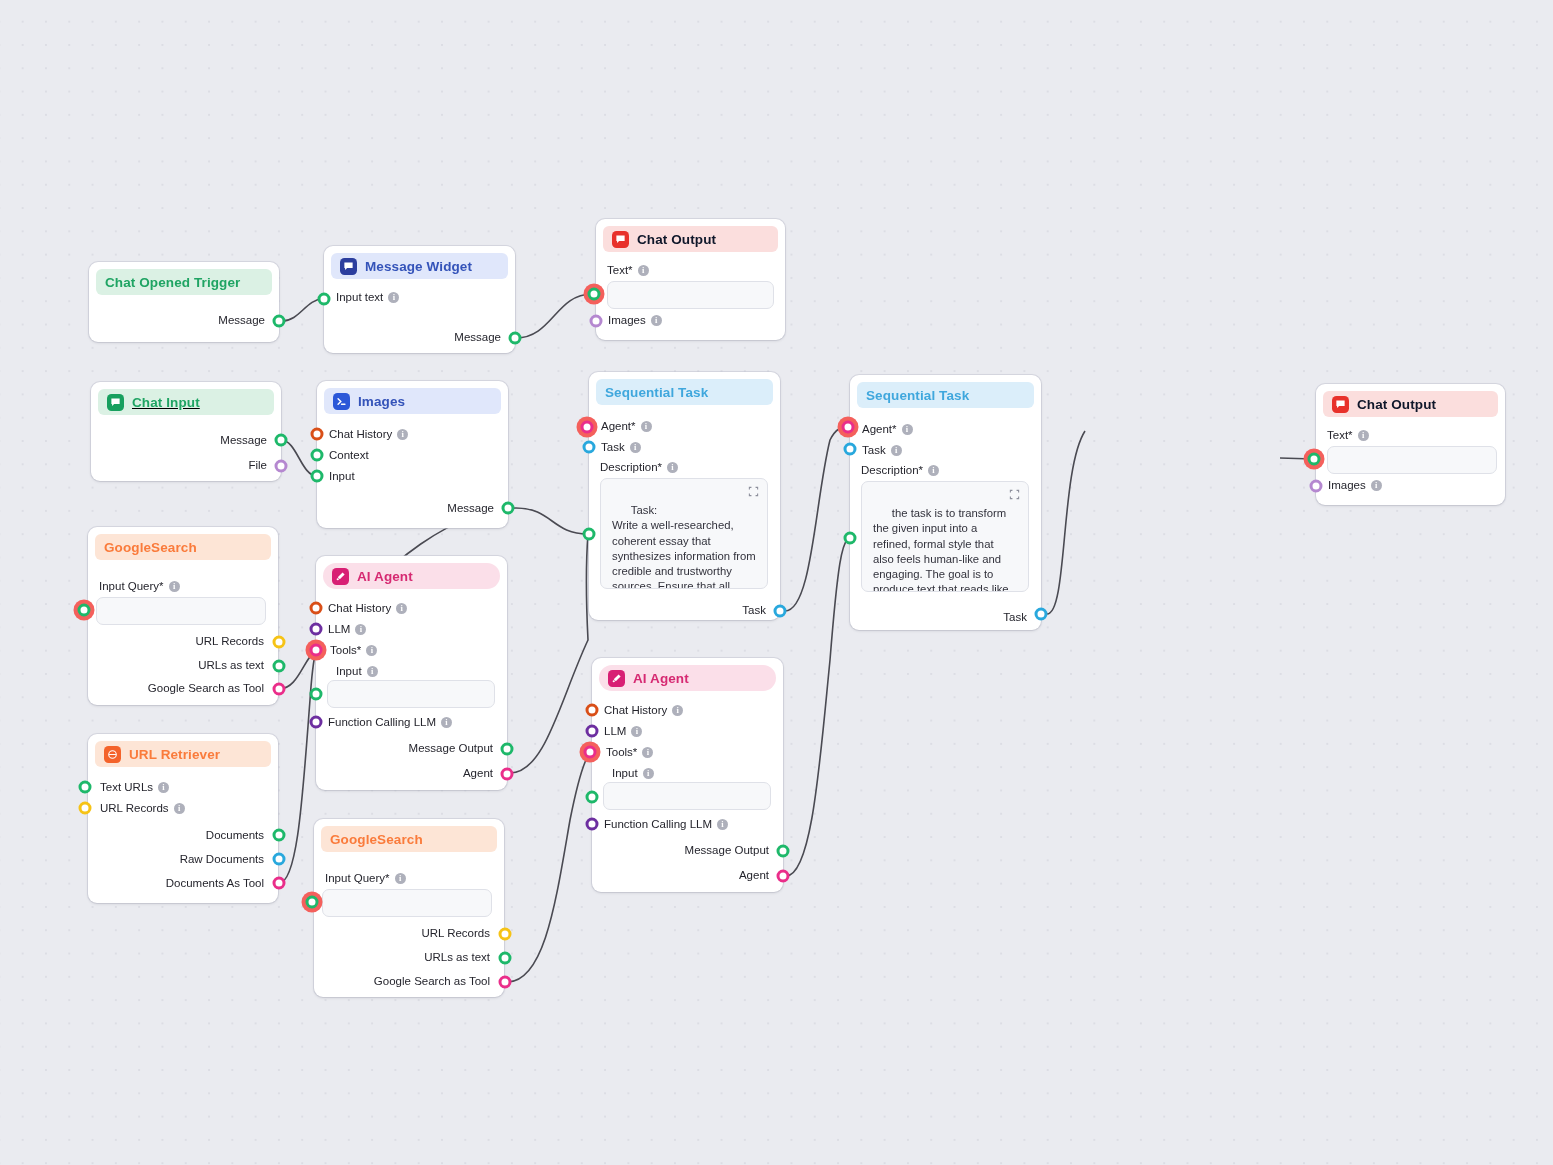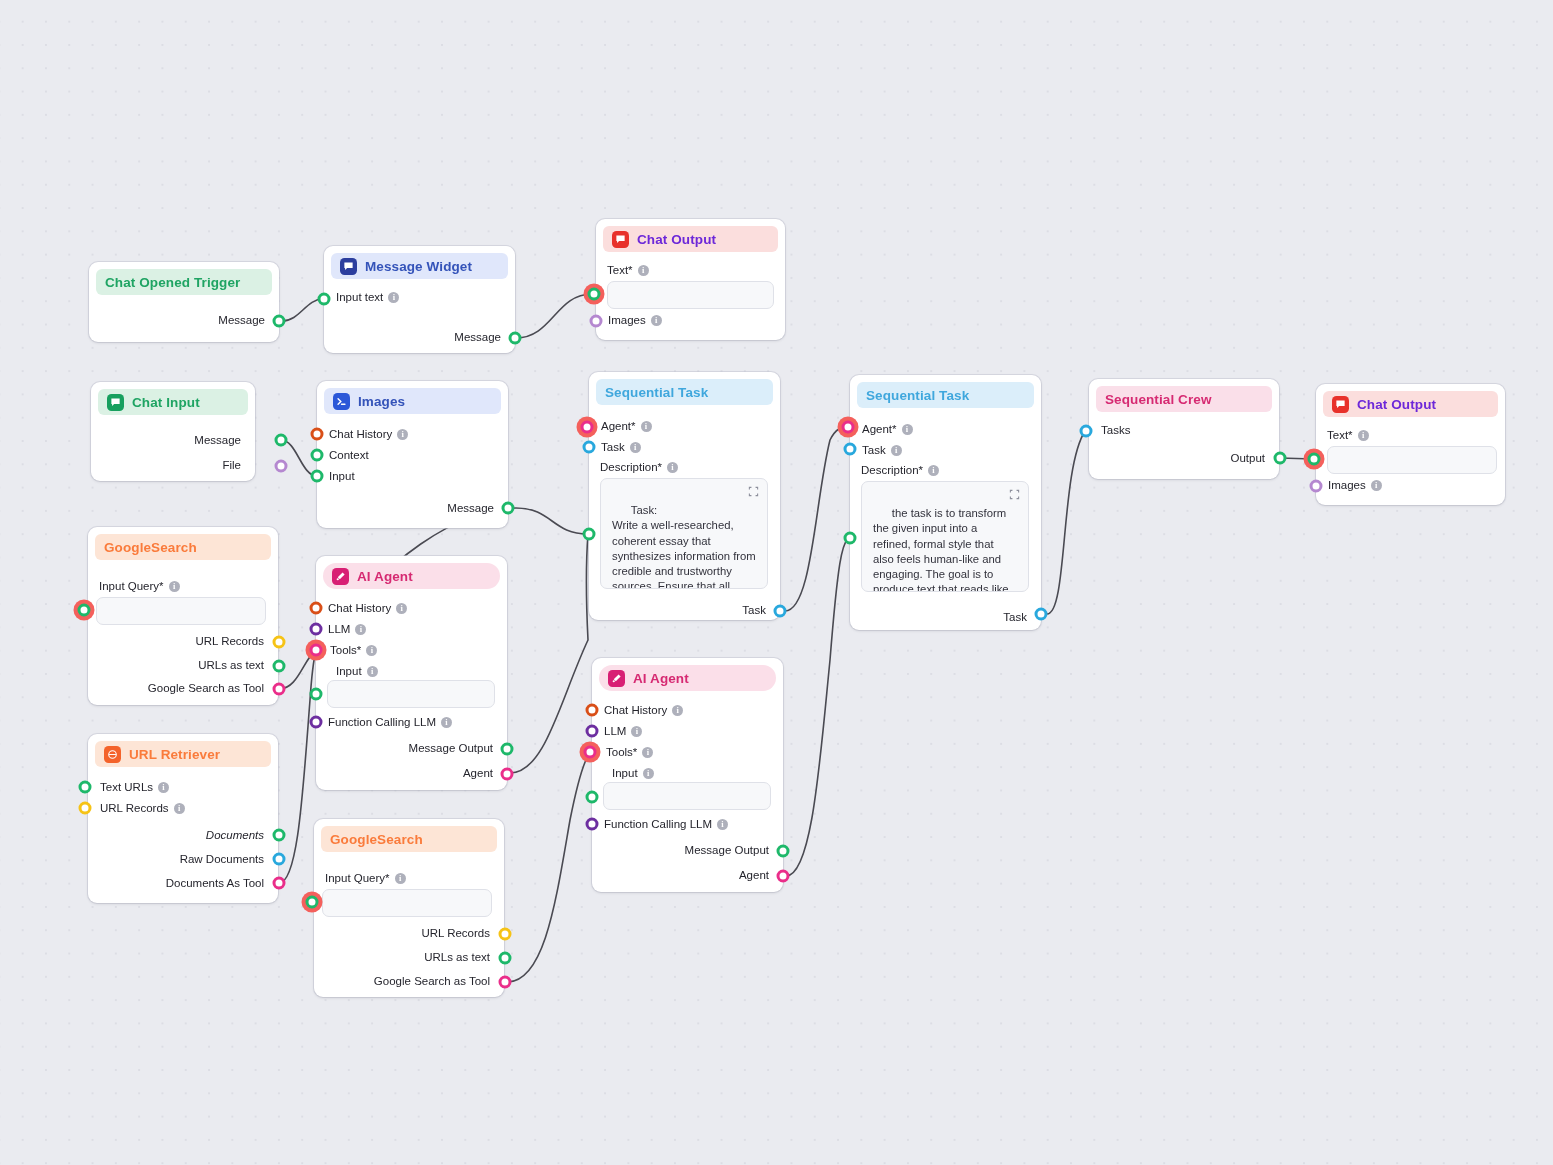--- a/index.html
+++ b/index.html
@@ -37,21 +37,21 @@
   .ic {
     width: 17px; height: 17px; border-radius: 4.5px;
     display: flex; align-items: center; justify-content: center;
     flex: 0 0 auto;
   }
   .ic svg { display:block; }
 
   
   .h-green  { background: #dbf1e4; }  .t-green  { color: #1fa463; }
   .h-blue   { background: #e0e7fb; }  .t-blue   { color: #3453b9; }
-  .h-red    { background: #fbdedd; }  .t-red    { color: #6d28d9; }
+  .h-red    { background: #fbdedd; }  .t-red    { color: #0f172a; }
   .h-cyan   { background: #dbeefa; }  .t-cyan   { color: #3fa7dd; }
   .h-pink   { background: #fbdfe9; border-radius: 13px; }  .t-pink   { color: #d62a72; }
   .h-orange { background: #fde5d6; }  .t-orange { color: #fa7b3b; }
   .h-lpink  { background: #fadfe9; }  .t-lpink  { color: #d62a72; }
 
   .row { position: absolute; display: flex; align-items: center; gap: 5px; font-size: 11.5px; color: #25252d; white-space: nowrap; }
   .row.right { justify-content: flex-end; }
   .lbl { font-size: 11.5px; color: #25252d; }
   .lbl.req::after { content: "*"; }
 
@@ -193,21 +193,21 @@
     <div class="input-box" style="left:11px; top:62px; width:167px; height:28px;"></div>
     <div class="port-halo" style="left:-2px; top:75px;"></div>
     <div class="port p-green" style="left:-2px; top:75px;"></div>
     <div class="row" style="left:12px; top:95px;">
       <span class="lbl">Images</span>
       <span class="info">i</span>
     </div>
     <div class="port p-lpurple" style="left:0px; top:102px;"></div>
   </div>
 
-  <div class="node" style="left:91px; top:382px; width:164px; height:99px;">
+  <div class="node" style="left:91px; top:382px; width:190px; height:99px;text-decoration:underline;">
     <div class="node-header h-green">
       <span class="ic" style="background:#17a05e;">
         <svg width="11" height="11" viewBox="0 0 16 16">
             <path d="M2 2h12v8H6l-3 3V10H2z" fill="#fff"></path>
           </svg>
       </span>
       <span class="node-title t-green">Chat Input</span>
     </div>
     <div class="row right" style="right:14px; top:52px;">
       <span class="lbl">Message</span>
@@ -306,33 +306,20 @@
         <path d="M2 5V2h3M11 2h3v3M14 11v3h-3M5 14H2v-3"></path>
       </svg>
     </div>
     <div class="port p-green" style="left:0px; top:163px;"></div>
     <div class="row right" style="right:14px; top:236px;">
       <span class="lbl">Task</span>
     </div>
     <div class="port p-cyan" style="left:191px; top:239px;"></div>
   </div>
 
-  <div class="node" style="left:1089px; top:379px; width:190px; height:100px;">
-    <div class="node-header h-lpink">
-      <span class="node-title t-lpink">Sequential Crew</span>
-    </div>
-    <div class="row" style="left:12px; top:45px;">
-      <span class="lbl">Tasks</span>
-    </div>
-    <div class="port p-cyan" style="left:-3px; top:52px;"></div>
-    <div class="row right" style="right:14px; top:73px;">
-      <span class="lbl">Output</span>
-    </div>
-    <div class="port p-green" style="left:191px; top:79px;"></div>
-  </div>
 
   <div class="node" style="left:1316px; top:384px; width:189px; height:121px;">
     <div class="node-header h-red">
       <span class="ic" style="background:#e8312b;">
         <svg width="11" height="11" viewBox="0 0 16 16">
             <path d="M2 2h12v8H6l-3 3V10H2z" fill="#fff"></path>
           </svg>
       </span>
       <span class="node-title t-red">Chat Output</span>
     </div>
@@ -435,21 +422,21 @@
     <div class="row" style="left:12px; top:47px;">
       <span class="lbl">Text URLs</span>
       <span class="info">i</span>
     </div>
     <div class="port p-green" style="left:-3px; top:53px;"></div>
     <div class="row" style="left:12px; top:68px;">
       <span class="lbl">URL Records</span>
       <span class="info">i</span>
     </div>
     <div class="port p-yellow" style="left:-3px; top:74px;"></div>
-    <div class="row right" style="right:14px; top:95px;font-style:italic;">
+    <div class="row right" style="right:14px; top:95px;">
       <span class="lbl">Documents</span>
     </div>
     <div class="port p-green" style="left:191px; top:101px;"></div>
     <div class="row right" style="right:14px; top:119px;">
       <span class="lbl">Raw Documents</span>
     </div>
     <div class="port p-cyan" style="left:191px; top:125px;"></div>
     <div class="row right" style="right:14px; top:143px;">
       <span class="lbl">Documents As Tool</span>
     </div>

